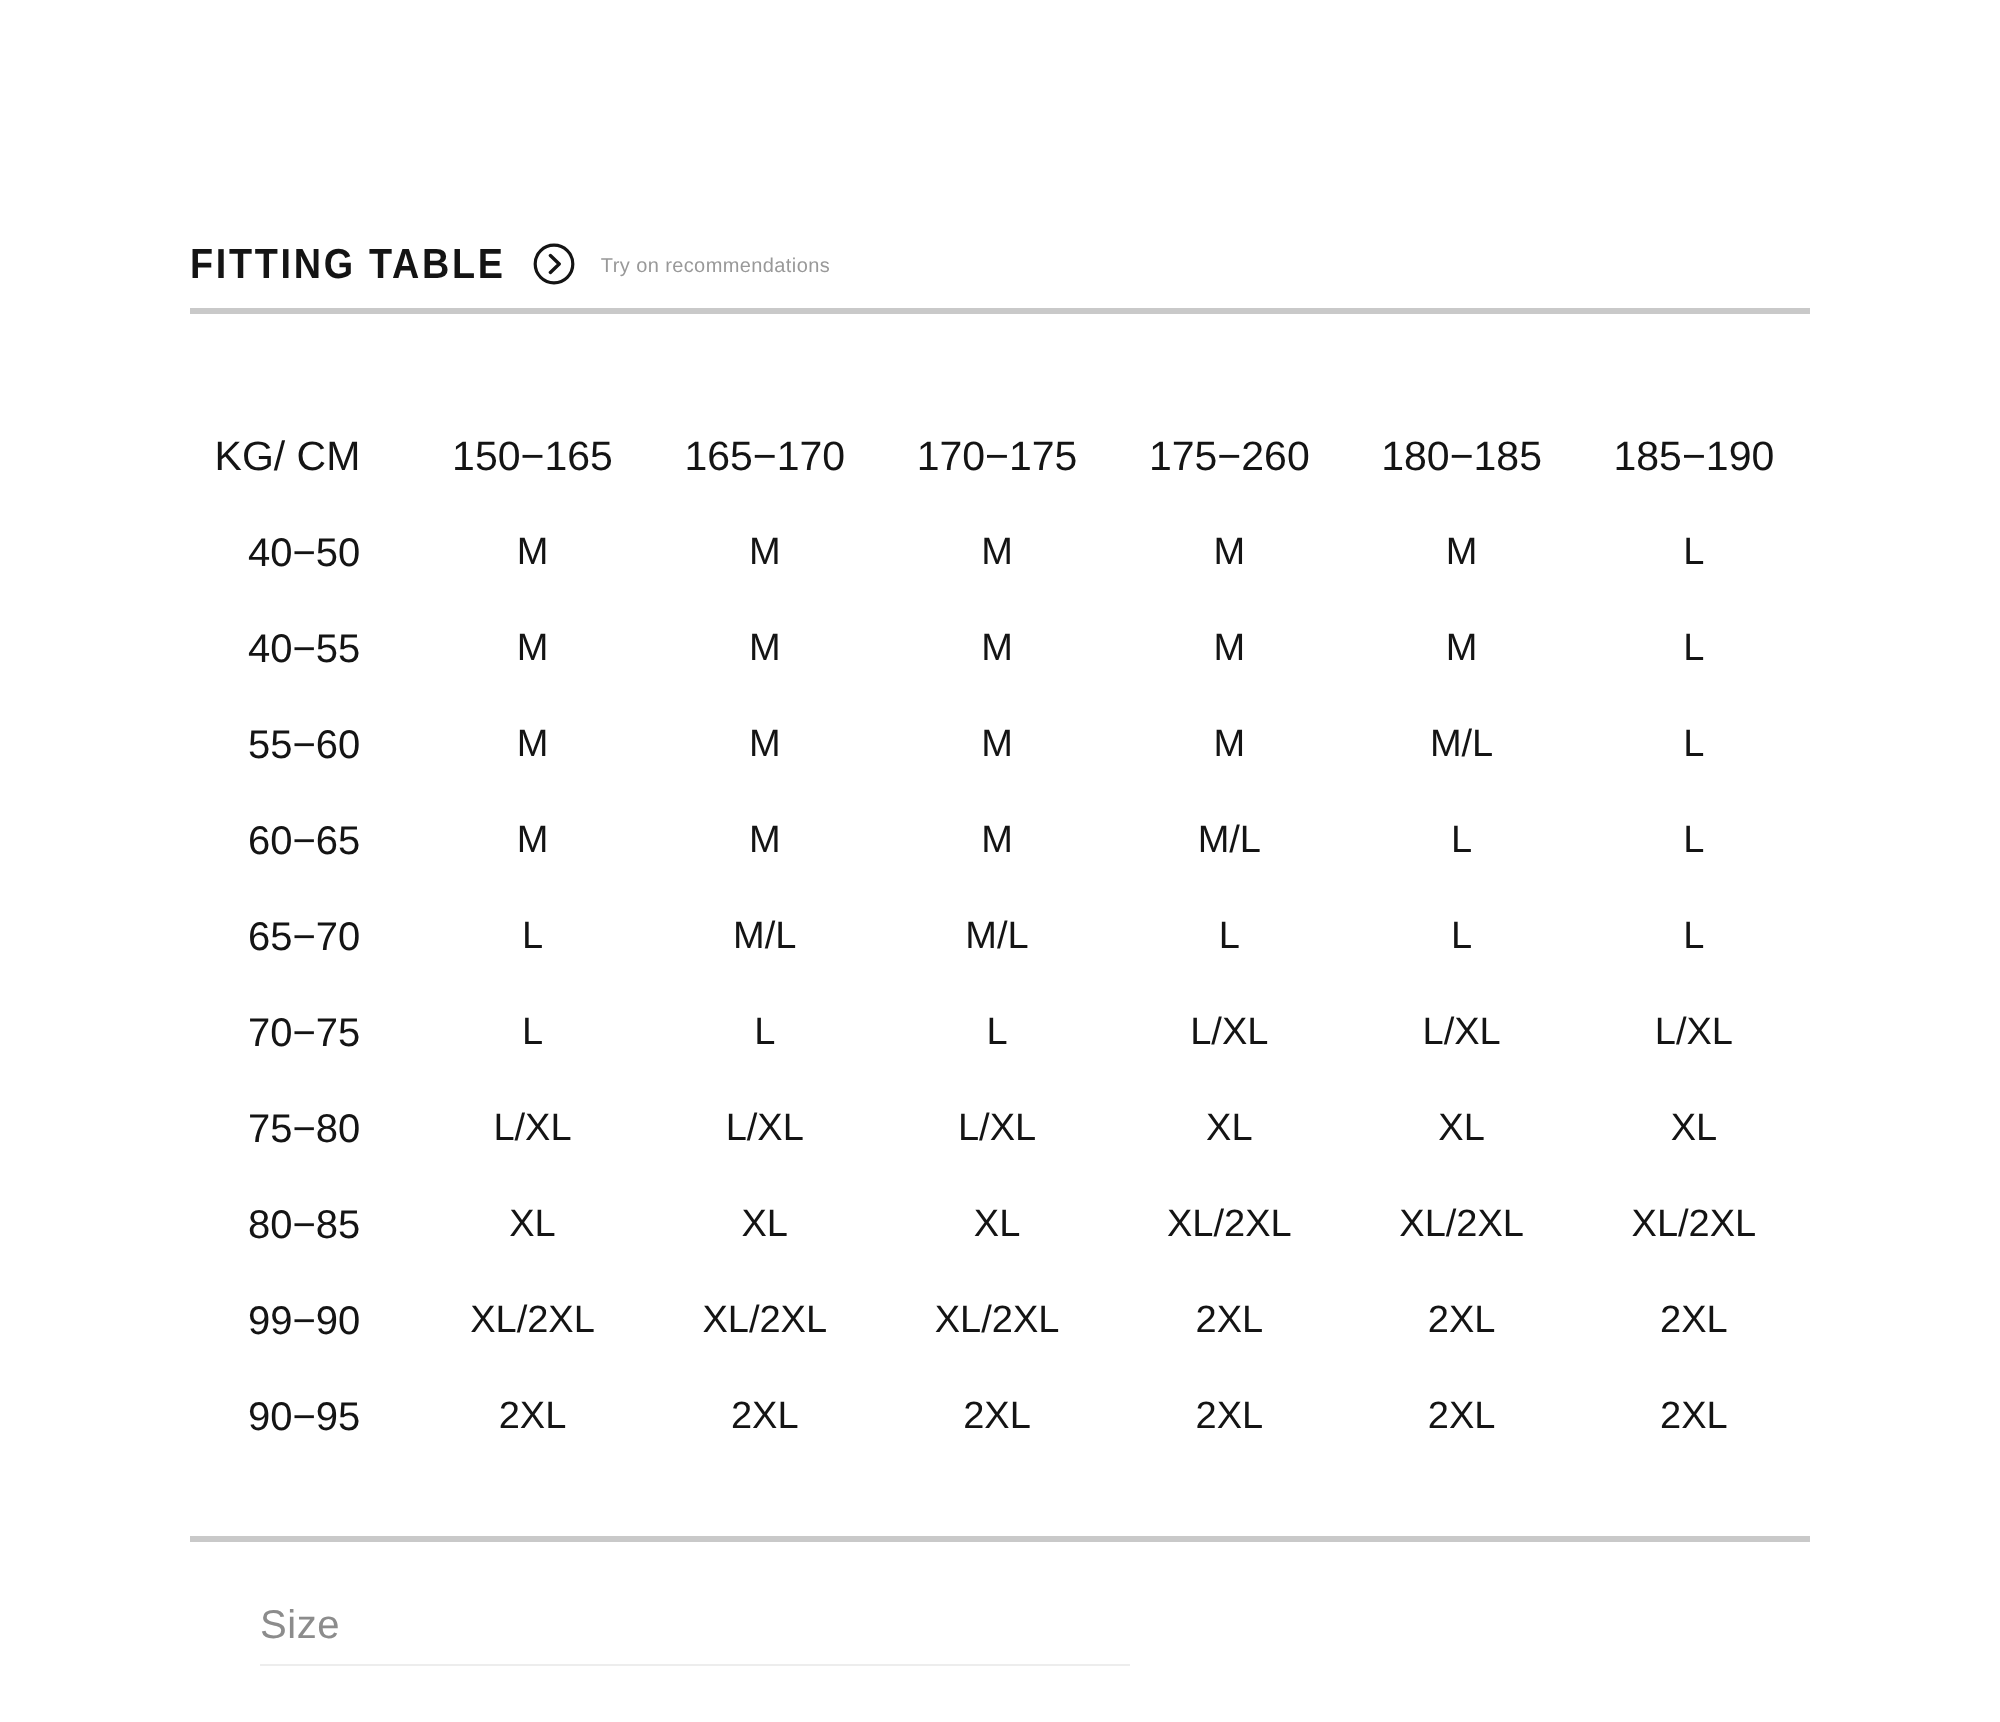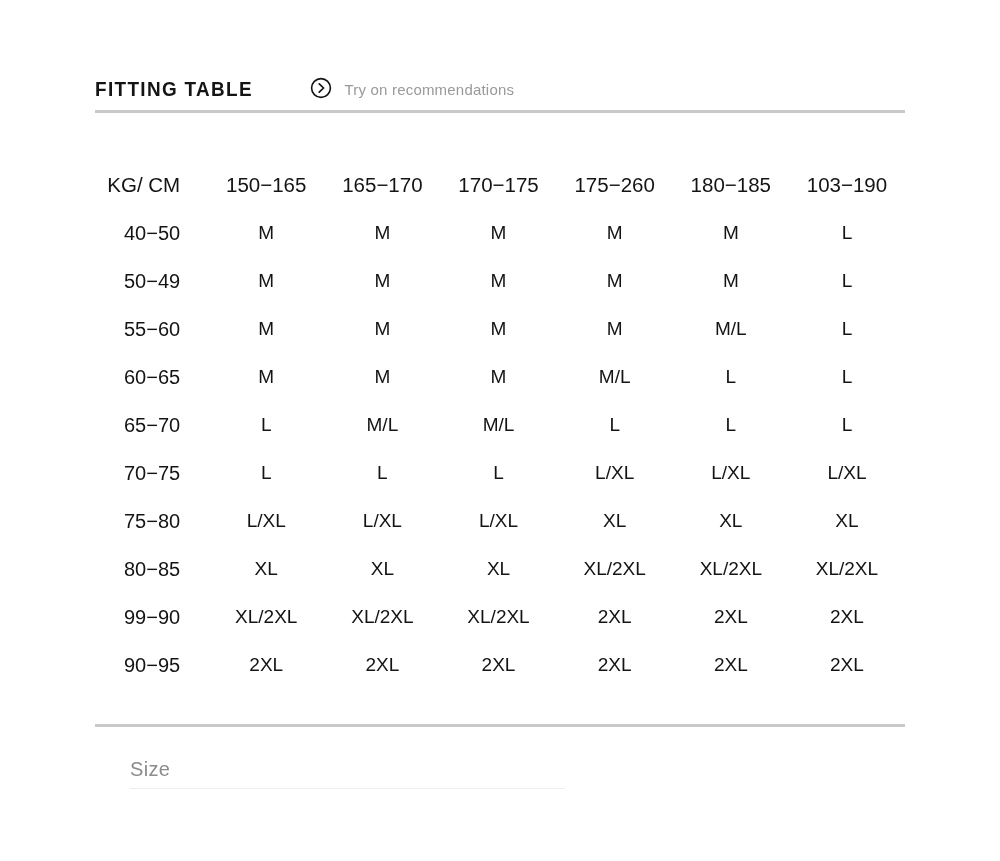--- a/index.html
+++ b/index.html
@@ -15,38 +15,38 @@
     position:relative;
     font-family:"Liberation Sans","DejaVu Sans",sans-serif;
     color:var(--text);
     overflow:hidden;
   }
   .container{padding:0 95px;}
 
   
   .header-row{
     display:flex;align-items:center;
-    margin-top:76px;height:26px;gap:44px;
+    margin-top:120px;height:26px;
   }
   .title{
     font-size:21px;font-weight:800;letter-spacing:1.5px;
     color:var(--text);
     display:inline-block;transform:scaleX(.9);transform-origin:left center;
     white-space:nowrap;
   }
   .tryon-btn{
     display:flex;align-items:center;
     background:none;border:none;cursor:pointer;
     margin-left:-4px;
     font-family:inherit;
   }
   .circle-icon{display:block;}
   .tryon-label{
     margin-left:12px;
-    font-size:15px;color:#999;
+    font-size:10px;color:#999;
     letter-spacing:.2px;
   }
   .divider{
     height:3px;background:var(--divider);
     margin-top:8px;
   }
   .divider.bottom{margin-top:35px;}
 
   
   .fit-table{margin-top:48px;}
@@ -93,33 +93,33 @@
   <div class="divider top"></div>
 
   <div class="fit-table">
       <div class="t-row t-head">
         <div class="t-label">KG/ CM</div>
         <div class="t-cell">150−165</div>
         <div class="t-cell">165−170</div>
         <div class="t-cell">170−175</div>
         <div class="t-cell">175−260</div>
         <div class="t-cell">180−185</div>
-        <div class="t-cell">103−190</div>
+        <div class="t-cell">185−190</div>
       </div>
       <div class="t-row">
         <div class="t-label">40−50</div>
         <div class="t-cell">M</div>
         <div class="t-cell">M</div>
         <div class="t-cell">M</div>
         <div class="t-cell">M</div>
         <div class="t-cell">M</div>
         <div class="t-cell">L</div>
       </div>
       <div class="t-row">
-        <div class="t-label">50−49</div>
+        <div class="t-label">40−55</div>
         <div class="t-cell">M</div>
         <div class="t-cell">M</div>
         <div class="t-cell">M</div>
         <div class="t-cell">M</div>
         <div class="t-cell">M</div>
         <div class="t-cell">L</div>
       </div>
       <div class="t-row">
         <div class="t-label">55−60</div>
         <div class="t-cell">M</div>

